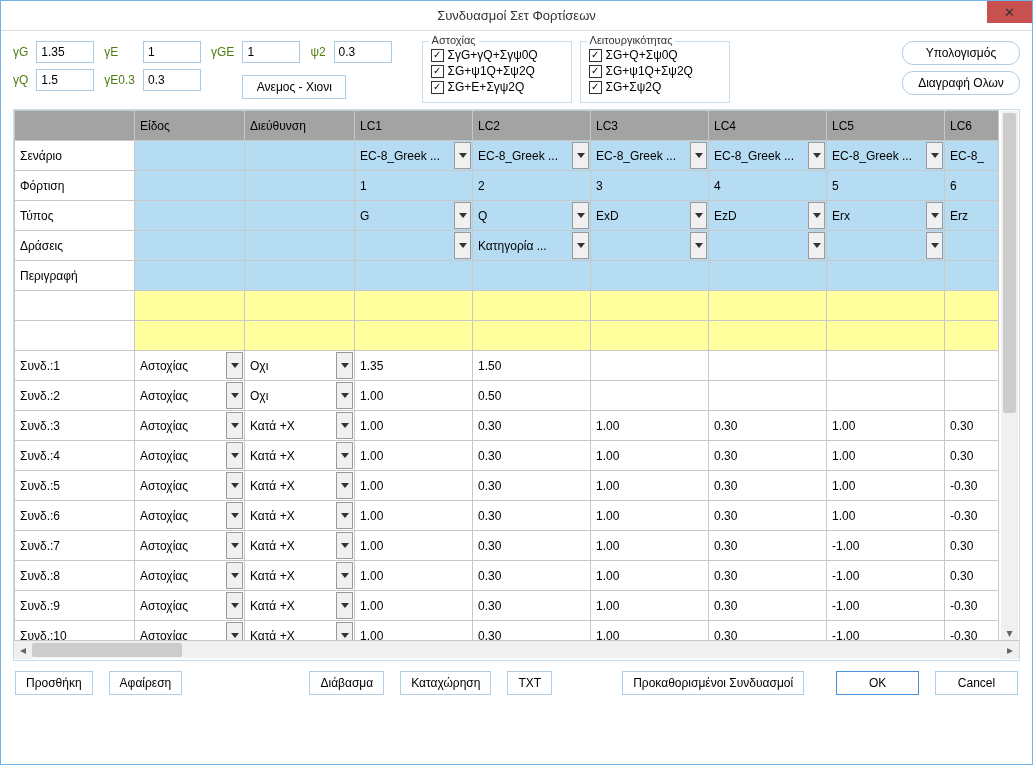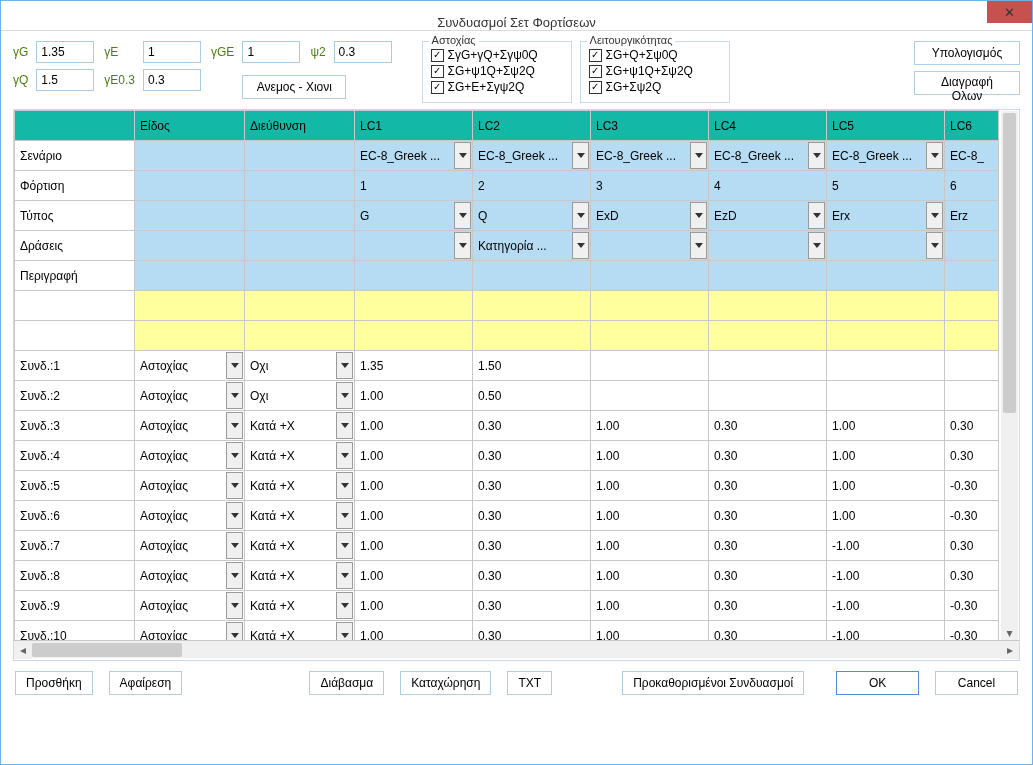--- a/index.html
+++ b/index.html
@@ -1,39 +1,39 @@
 <!DOCTYPE html>
 <html><head>
 <meta charset="utf-8">
 <style>
   * { box-sizing: border-box; font-family: "Segoe UI", Tahoma, sans-serif; font-size: 12px; }
   body { margin: 0; background: #fff; }
   .window { width: 1033px; height: 765px; border: 1px solid #6fb3e8; position: relative; background: #fff; }
-  .titlebar { height: 30px; background: #fff; border-bottom: 1px solid #dcdcdc; display: flex; align-items: flex-end; justify-content: center; position: relative; }
+  .titlebar { height: 30px; background: #fff; border-bottom: 1px solid #dcdcdc; display: flex; align-items: center; justify-content: center; position: relative; }
   .titlebar span { font-size: 13px; color: #333; }
   .closebtn { position: absolute; right: 0; top: 0; width: 45px; height: 22px; background: #c8504f; color: #fff; display: flex; align-items: center; justify-content: center; font-size: 13px; cursor: pointer; }
   .content { padding: 10px 12px; }
   .toprow { display: flex; gap: 8px; align-items: flex-start; margin-bottom: 6px; }
   .factors { display: grid; grid-template-columns: auto 60px auto 60px; gap: 6px 8px; align-items: center; }
   .factors2 { display: grid; grid-template-columns: auto 60px auto 60px; gap: 6px 8px; align-items: center; }
   .lbl { color: #4d7c0f; text-align: left; }
   .inp { width: 58px; height: 22px; border: 1px solid #aacbe5; padding: 2px 4px; background: #fff; }
   .btn { height: 24px; padding: 3px 10px; background: #fff; border: 1px solid #b0cde6; cursor: pointer; }
   .wind-btn { width: 104px; height: 24px; }
   .group { border: 1px solid #c8dbe9; padding: 4px 8px 6px 8px; position: relative; }
   .group .gtitle { position: absolute; top: -8px; left: 6px; background: #fff; padding: 0 3px; font-size: 11px; color: #333; }
   .chkrow { display: flex; align-items: center; gap: 4px; margin: 2px 0; white-space: nowrap; }
   .chk { width: 13px; height: 13px; border: 1px solid #333; background: #fff; display: inline-flex; align-items: center; justify-content: center; font-size: 10px; line-height: 1; }
   .rightbtns { display: flex; flex-direction: column; gap: 6px; margin-left: auto; }
-  .rightbtns .btn { width: 106px; }
+  .rightbtns .btn { width: 118px; border-radius: 11px; }
   .gridwrap { border: 1px solid #c8dbe9; height: 552px; margin-top: 6px; overflow: hidden; position: relative; }
   .gridinner { overflow: auto; height: 530px; }
   table { border-collapse: collapse; table-layout: fixed; }
   th, td { border: 1px solid #c8c8c8; height: 30px; padding: 3px 5px; text-align: left; vertical-align: middle; overflow: hidden; white-space: nowrap; text-overflow: ellipsis; }
-  th { background: #14b8a6; font-weight: normal; }
+  th { background: #a3a3a3; font-weight: normal; }
   .col-name { width: 120px; }
   .col-eidos { width: 110px; }
   .col-dir { width: 110px; }
   .col-lc { width: 118px; }
   .col-lc6 { width: 54px; }
   .cell-blue { background: #b6dcf3; }
   .cell-yellow { background: #ffff9e; }
   .cell-dd { position: relative; padding-right: 20px; }
   .dd { position: absolute; right: 1px; top: 1px; bottom: 1px; width: 17px; background: #f0f0f0; border: 1px solid #9a9a9a; display: flex; align-items: center; justify-content: center; }
   .dd::after { content: ""; border-left: 4px solid transparent; border-right: 4px solid transparent; border-top: 5px solid #333; }

